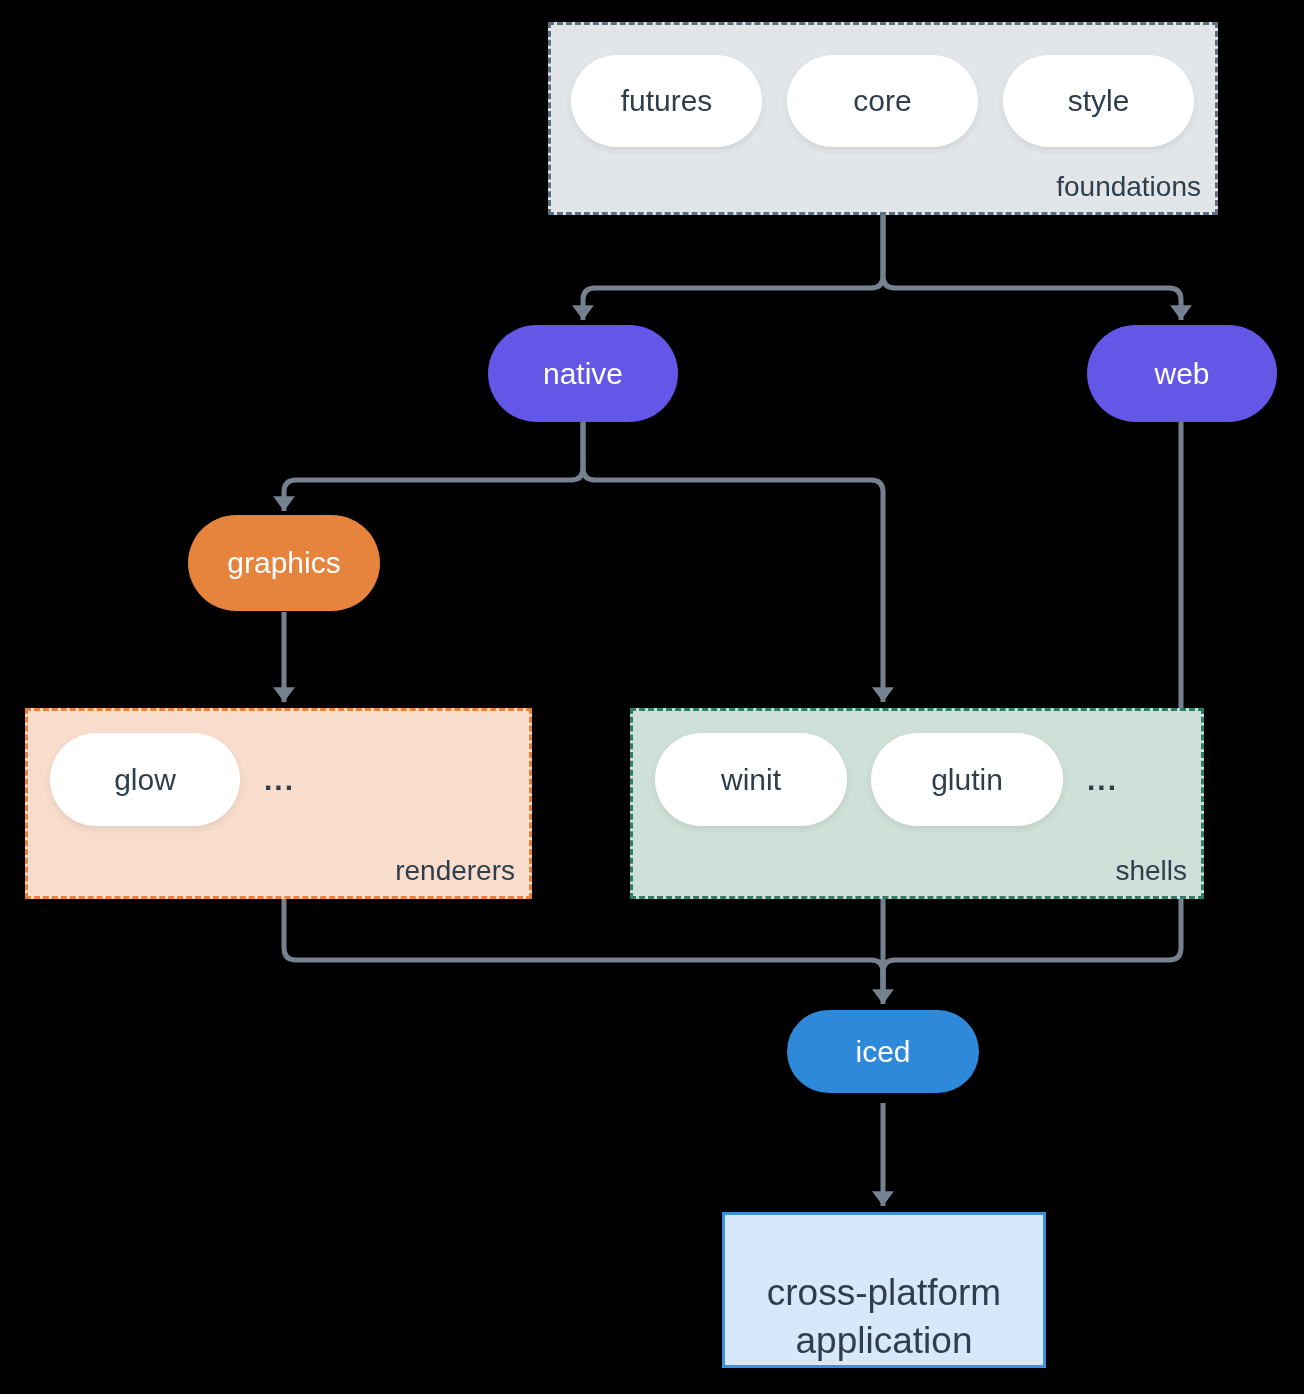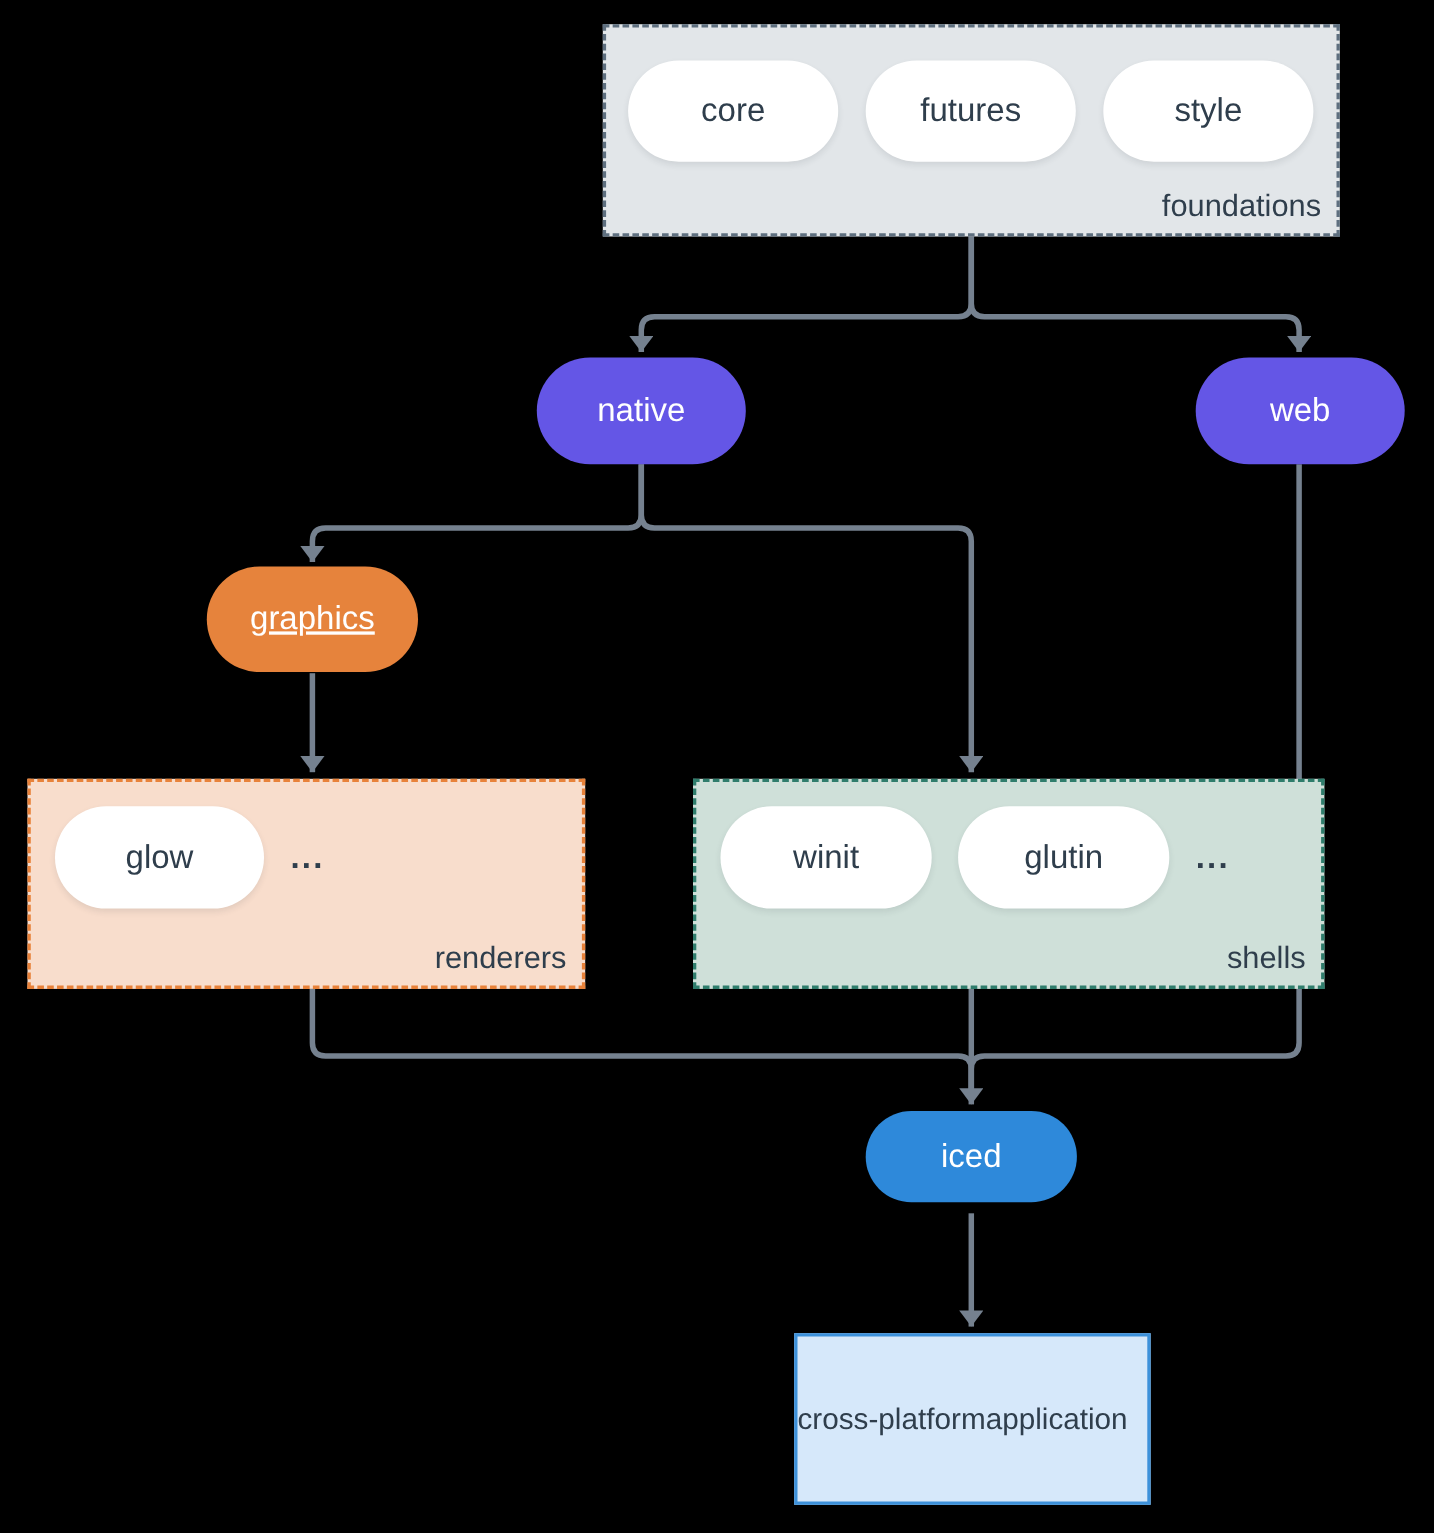--- a/index.html
+++ b/index.html
@@ -51,34 +51,34 @@
   }
   .shells .pill-row{padding:22px 0 0 22px;gap:24px;}
   .shells .pill{width:192px;height:93px;}
 
   .node{
     position:absolute;border-radius:999px;
     display:flex;align-items:center;justify-content:center;
     color:var(--text-light,#ffffff);font-size:30px;
   }
   .node.purple{background:var(--purple,#6456e6);}
-  .node.orange{background:var(--orange,#e6833c);text-decoration:underline;}
+  .node.orange{background:var(--orange,#e6833c);}
   .node.blue{background:var(--blue,#2e89da);}
   .node-native{left:488px;top:325px;width:190px;height:97px;}
   .node-web{left:1087px;top:325px;width:190px;height:97px;}
   .node-graphics{left:188px;top:515px;width:192px;height:96px;}
   .node-iced{left:787px;top:1010px;width:192px;height:83px;}
 
   .app-box{
     position:absolute;left:722px;top:1212px;width:324px;height:156px;
     box-sizing:border-box;
     background:var(--app-fill,#d6e8fa);
     border:3px solid var(--app-border,#3d91da);
-    display:flex;flex-direction:row;align-items:center;justify-content:flex-start;
-    color:var(--text-dark,#2f3e4c);font-size:27px;line-height:48px;
+    display:flex;flex-direction:column;align-items:center;justify-content:flex-end;
+    color:var(--text-dark,#2f3e4c);font-size:37px;line-height:48px;
   }
 </style>
 </head>
 <body>
 
 <div class="canvas">
 
   <svg class="edges" viewBox="0 0 1304 1394" xmlns="http://www.w3.org/2000/svg">
     <defs>
       <marker id="arrowhead" viewBox="0 0 6 9" refX="6" refY="4.5" markerWidth="3" markerHeight="4.4" orient="auto">
@@ -92,24 +92,24 @@
     <path class="edge" d="M284 612 V702" marker-end="url(#arrowhead)"></path>
     <path class="edge" d="M284 899 V948 Q284 960 296 960 H871 Q883 960 883 972 V998"></path>
     <path class="edge" d="M1181 422 V948 Q1181 960 1169 960 H895 Q883 960 883 972 V998"></path>
     <path class="edge" d="M883 899 V1004" marker-end="url(#arrowhead)"></path>
     <path class="edge" d="M883 1103 V1206" marker-end="url(#arrowhead)"></path>
   </svg>
 
   <div class="group foundations">
     <div class="pill-row">
       <div class="pill">
-        <span>core</span>
+        <span>futures</span>
       </div>
       <div class="pill">
-        <span>futures</span>
+        <span>core</span>
       </div>
       <div class="pill">
         <span>style</span>
       </div>
     </div>
     <div class="group-label">foundations</div>
   </div>
 
   <div class="node purple node-web">
     <span>web</span>

